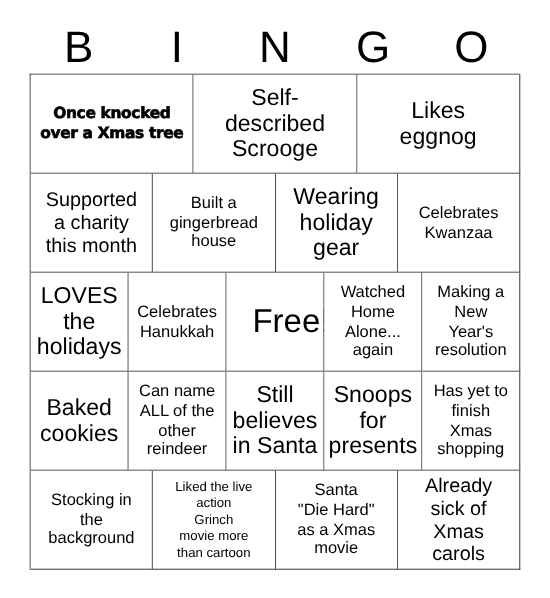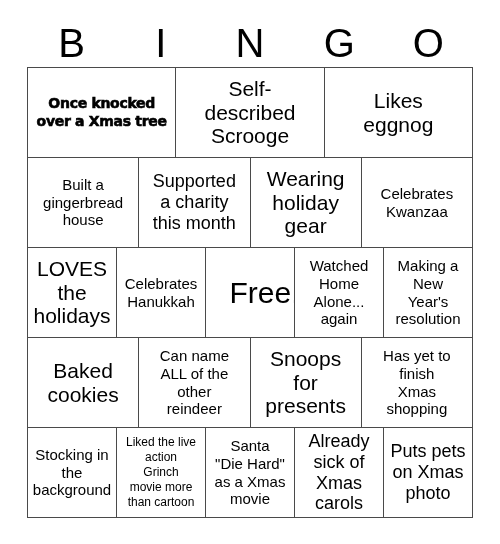--- a/index.html
+++ b/index.html
@@ -117,30 +117,30 @@
 described
 Scrooge</span>
         </div>
       <div class="cell fs-xl">
           <span class="cell-text">Likes
 eggnog</span>
         </div>
     </div>
 
     <div class="grid-row">
-      <div class="cell fs-md">
-          <span class="cell-text">Built a
-gingerbread
-house</span>
-        </div>
       <div class="cell fs-lg">
           <span class="cell-text">Supported
 a charity
 this month</span>
         </div>
+      <div class="cell fs-md">
+          <span class="cell-text">Built a
+gingerbread
+house</span>
+        </div>
       <div class="cell fs-xl">
           <span class="cell-text">Wearing
 holiday
 gear</span>
         </div>
       <div class="cell fs-md">
           <span class="cell-text">Celebrates
 Kwanzaa</span>
         </div>
     </div>
@@ -175,20 +175,25 @@
     <div class="grid-row">
       <div class="cell fs-xl">
           <span class="cell-text">Baked
 cookies</span>
         </div>
       <div class="cell fs-md">
           <span class="cell-text">Can name
 ALL of the
 other
 reindeer</span>
+        </div>
+      <div class="cell fs-xl">
+          <span class="cell-text">Still
+believes
+in Santa</span>
         </div>
       <div class="cell fs-xl">
           <span class="cell-text">Snoops
 for
 presents</span>
         </div>
       <div class="cell fs-md">
           <span class="cell-text">Has yet to
 finish
 Xmas
@@ -214,21 +219,16 @@
 "Die Hard"
 as a Xmas
 movie</span>
         </div>
       <div class="cell fs-lg">
           <span class="cell-text">Already
 sick of
 Xmas
 carols</span>
         </div>
-      <div class="cell fs-lg">
-          <span class="cell-text">Puts pets
-on Xmas
-photo</span>
-        </div>
     </div>
 
   </div>
 </div>
 
 </body></html>

